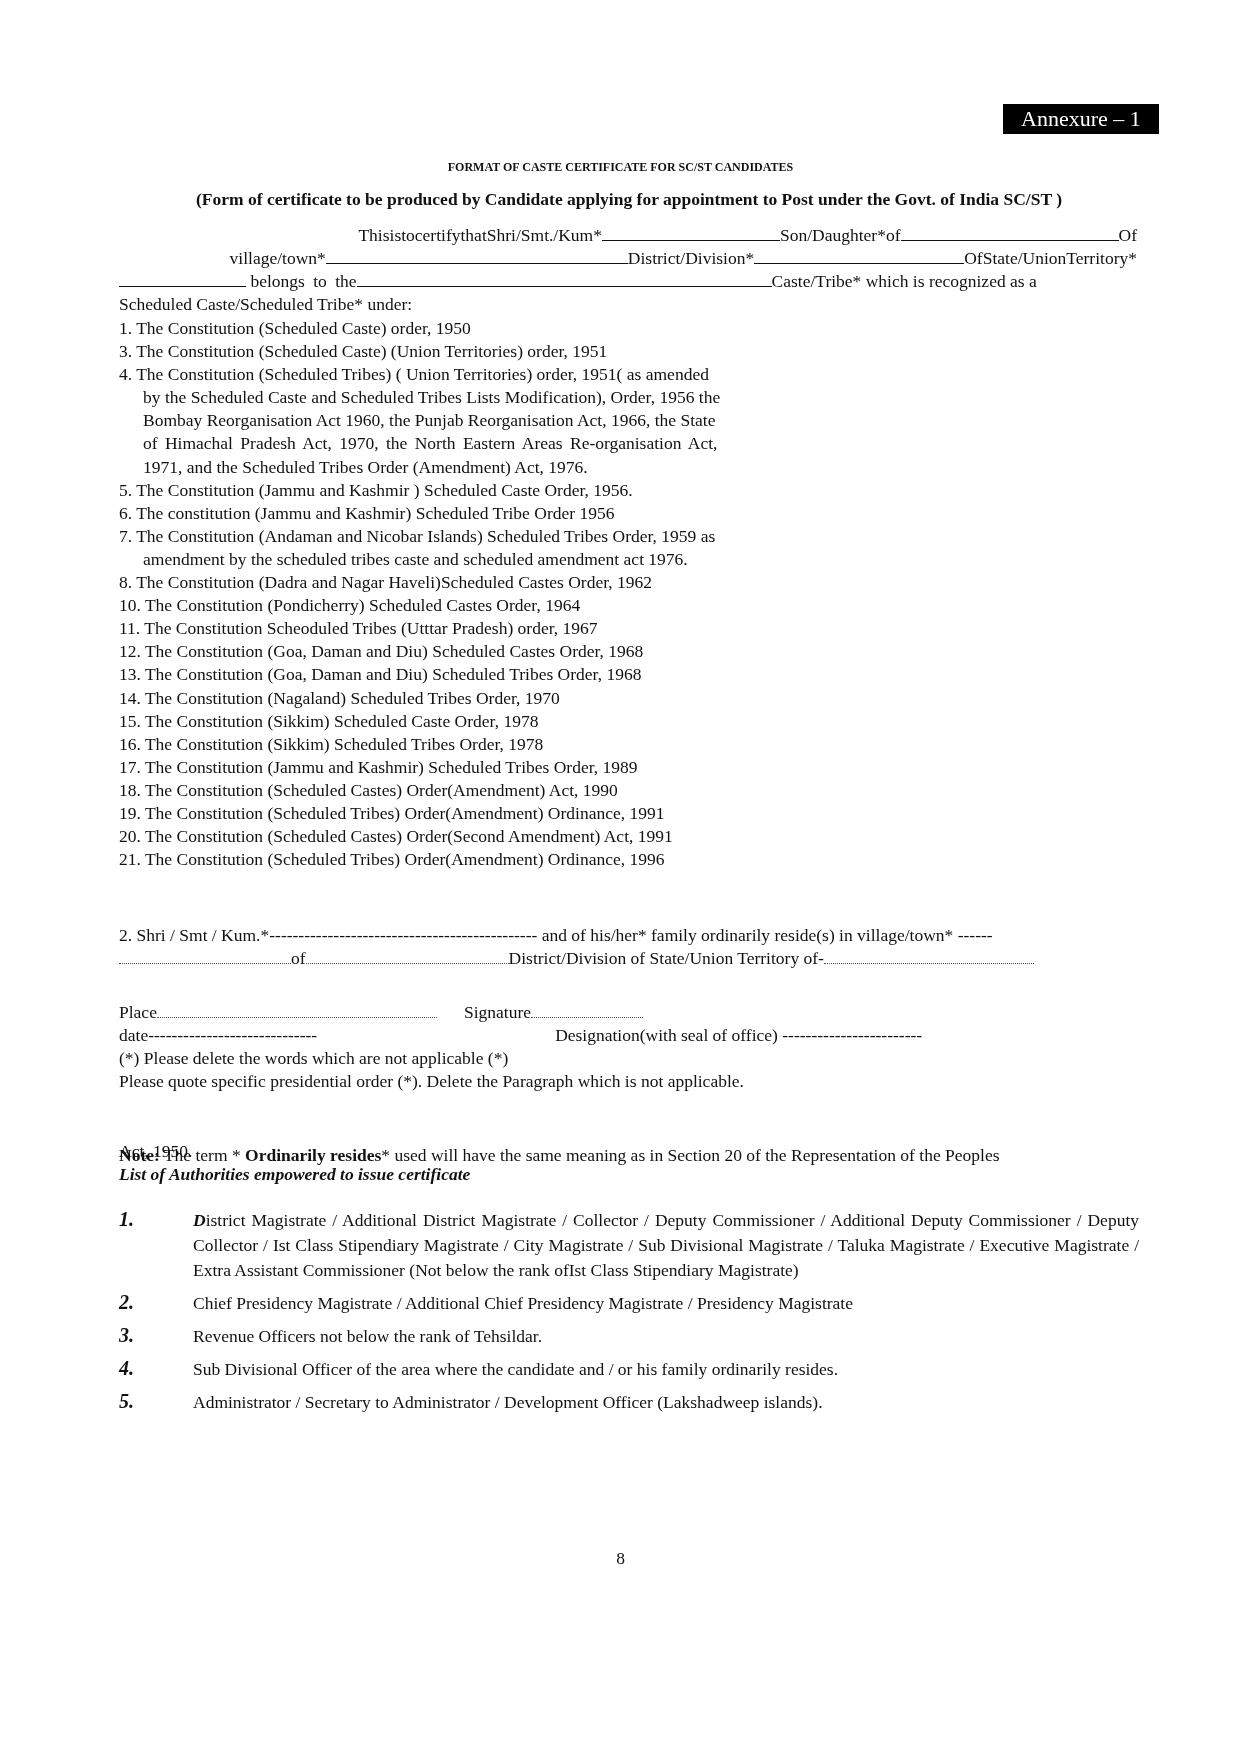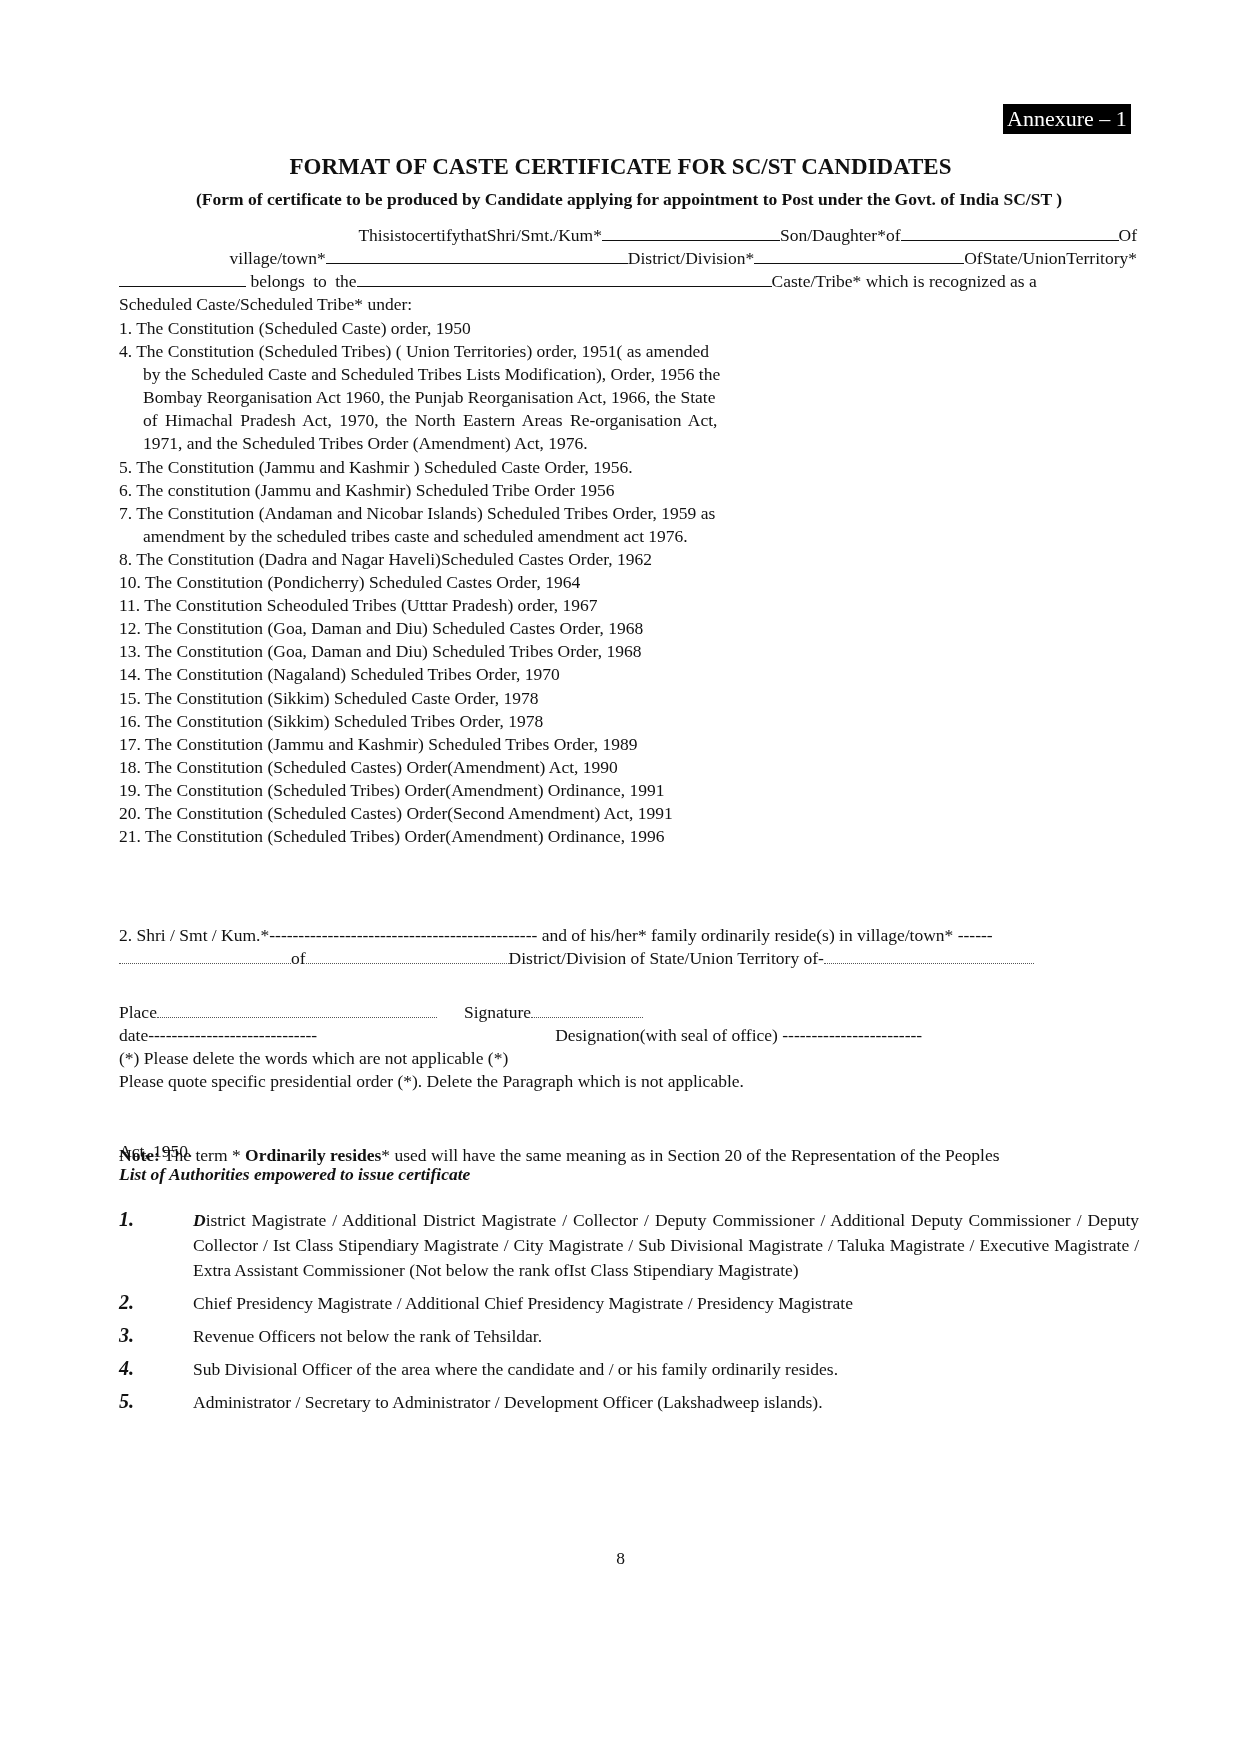--- a/index.html
+++ b/index.html
@@ -3,27 +3,27 @@
   <meta charset="utf-8">
   <style>
     html, body { margin: 0; padding: 0; background: #ffffff; }
     body {
       width: 1241px; height: 1755px; position: relative; overflow: hidden;
       font-family: "Liberation Serif", "DejaVu Serif", serif;
       color: #111111; font-size: 17.5px;
     }
     .abs { position: absolute; }
     .annexure {
-      left: 1003px; top: 104px; height: 30px; padding: 0 4px;
+      left: 1003px; top: 104px; height: 30px; padding: 0 18px;
       background: #000; color: #fff; font-size: 22px; line-height: 30px;
       white-space: nowrap;
     }
     .title {
       left: 0; width: 1241px; top: 156px; text-align: center;
-      font-weight: bold; font-size: 23px; line-height: 22px;
+      font-weight: bold; font-size: 12px; line-height: 22px;
     }
     .subtitle {
       left: 119px; width: 1020px; top: 188px; text-align: center;
       font-weight: bold; font-size: 17.5px; line-height: 22px; white-space: nowrap;
     }
     .line { left: 119px; line-height: 23px; white-space: nowrap; }
     .just { width: 1018px; display: flex; justify-content: flex-end; }
     .blank { display: inline-block; border-bottom: 1.3px solid #111; height: 16px; vertical-align: baseline; }
     .dots { display: inline-block; border-bottom: 1.3px dotted #555; height: 16px; vertical-align: baseline; }
     .orders { left: 119px; top: 317px; width: 700px; }
@@ -64,20 +64,21 @@
 
 <div class="abs line" style="top:270px;">
   <span class="blank" style="width:127px;"></span>
   <span style="word-spacing:4px;">belongs  to  the</span><span class="blank" style="width:415px;"></span><span>Caste/Tribe* which is recognized as a</span>
 </div>
 
 <div class="abs line" style="top:293px;">Scheduled Caste/Scheduled Tribe* under:</div>
 
 <div class="abs orders">
   <div class="item">1. The Constitution (Scheduled Caste) order, 1950</div>
+  <div class="item">3. The Constitution (Scheduled Caste) (Union Territories) order, 1951</div>
   <div class="item">4. The Constitution (Scheduled Tribes) ( Union Territories) order, 1951( as amended</div>
   <div class="cont">by the Scheduled Caste and Scheduled Tribes Lists Modification), Order, 1956 the</div>
   <div class="cont">Bombay Reorganisation Act 1960, the Punjab Reorganisation Act, 1966, the State</div>
   <div class="cont" style="word-spacing:3px;">of Himachal Pradesh Act, 1970, the North Eastern Areas Re-organisation Act,</div>
   <div class="cont">1971, and the Scheduled Tribes Order (Amendment) Act, 1976.</div>
   <div class="item">5. The Constitution (Jammu and Kashmir ) Scheduled Caste Order, 1956.</div>
   <div class="item">6. The constitution (Jammu and Kashmir) Scheduled Tribe Order 1956</div>
   <div class="item">7. The Constitution (Andaman and Nicobar Islands) Scheduled Tribes Order, 1959 as</div>
   <div class="cont">amendment by the scheduled tribes caste and scheduled amendment act 1976.</div>
   <div class="item">8. The Constitution (Dadra and Nagar Haveli)Scheduled Castes Order, 1962</div>

